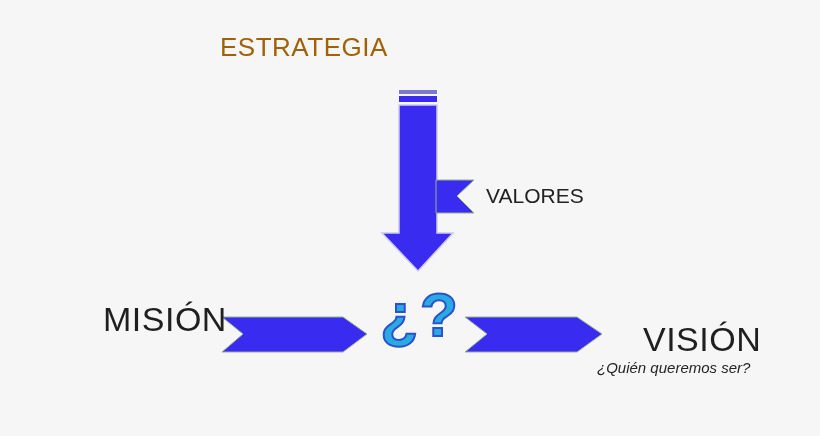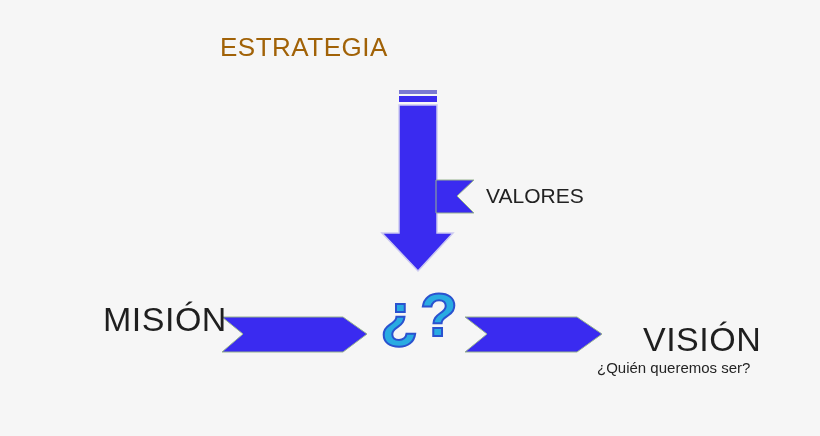--- a/index.html
+++ b/index.html
@@ -61,21 +61,21 @@
   }
   .heading-mision { left: 77px;  top: 300px; margin-left: 26px; }
   .heading-vision { left: 643px; top: 312px; margin-top: 8px; }
   .questions {
     font-size: 15px;
     line-height: 18px;
     color: #242424;
     white-space: nowrap;
   }
   .questions-mision { left: 57px;  top: 359px; }
-  .questions-vision { left: 597px; top: 359px; }
+  .questions-vision { left: 597px; top: 359px; font-style: italic; }
 </style>
 </head>
 <body>
 
 <div class="canvas">
 
   <div class="abs title">ESTRATEGIA</div>
 
   <svg class="abs shapes-svg" viewBox="0 0 820 436" xmlns="http://www.w3.org/2000/svg">
 

